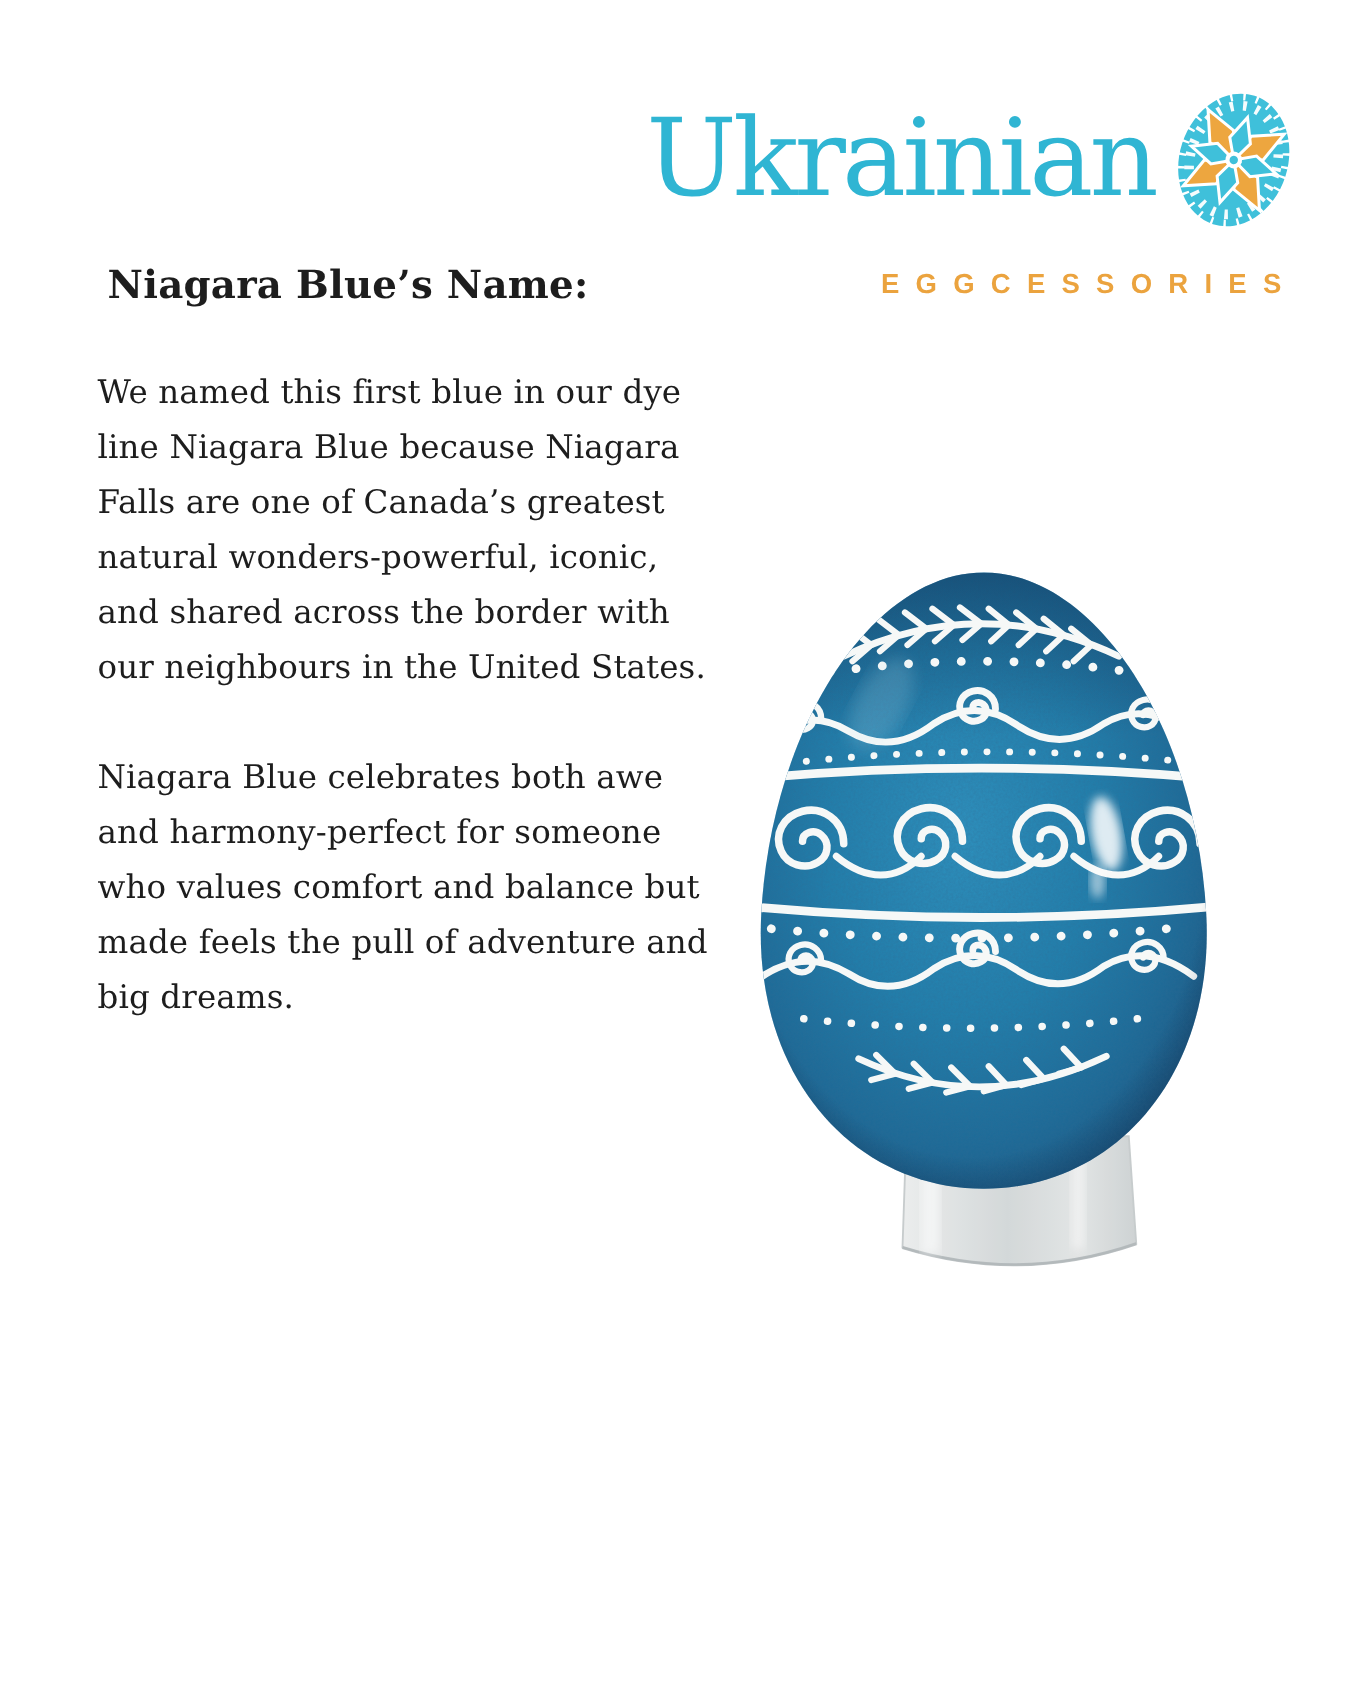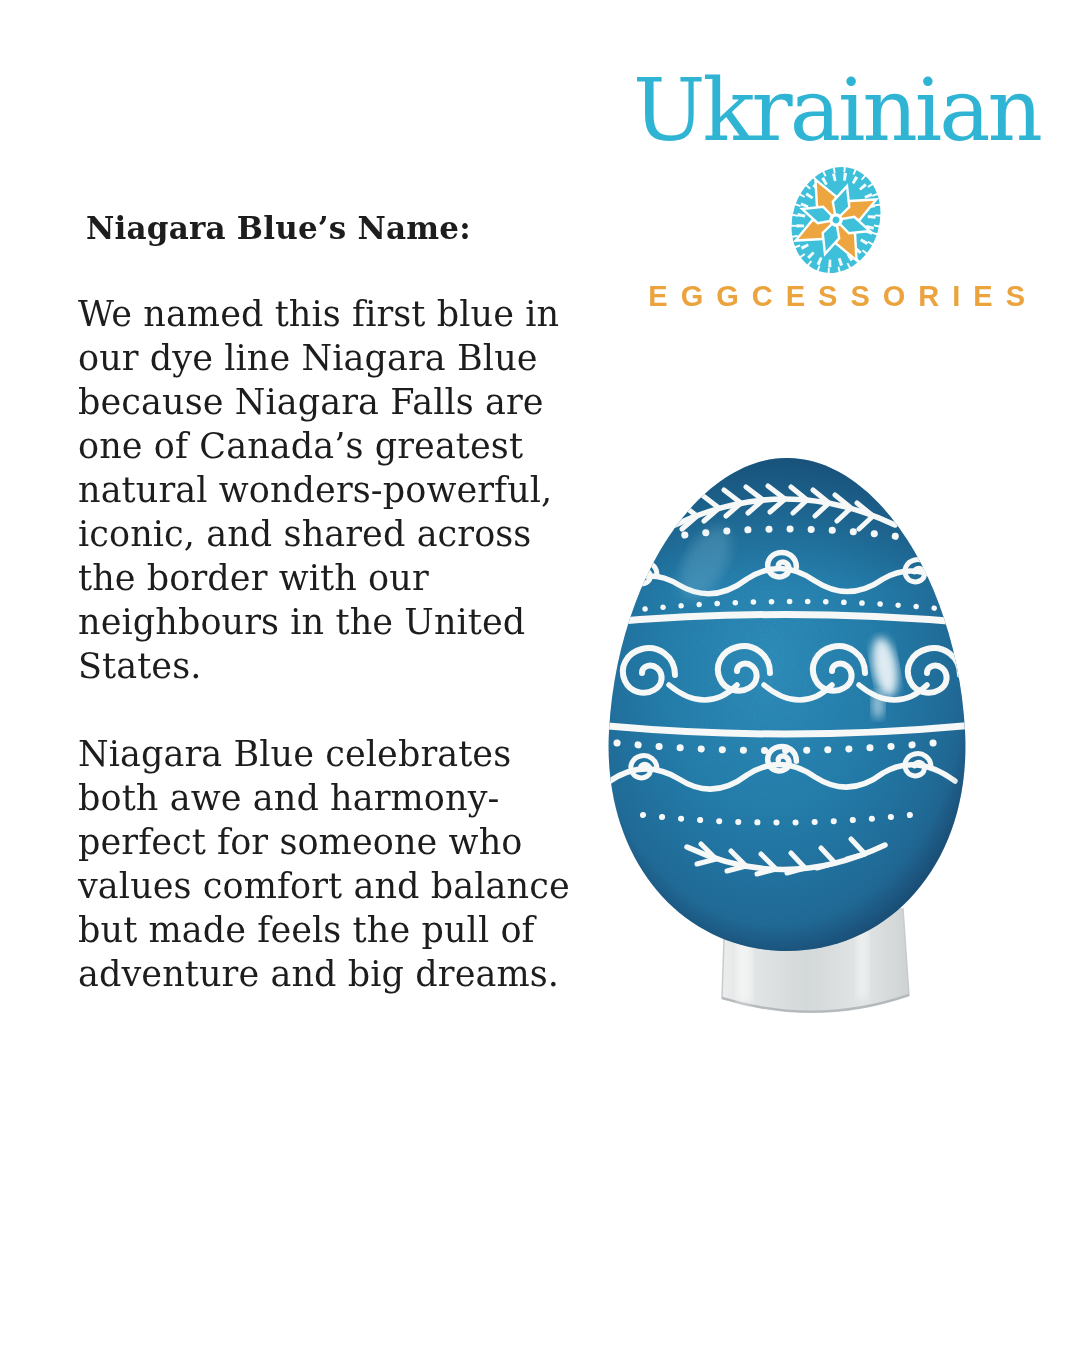--- a/index.html
+++ b/index.html
@@ -1,31 +1,31 @@
 <!DOCTYPE html>
 <html><head>
 <meta charset="utf-8">
 <style>
   html,body{margin:0;padding:0;}
   body{width:1080px;height:1350px;background:#ffffff;position:relative;
        font-family:"DejaVu Serif",serif;overflow:hidden;}
 
   
   .logo{position:absolute;top:70px;right:40px;text-align:right;}
-  .logo-row{display:flex;align-items:center;justify-content:flex-end;gap:10px;flex-direction:column;}
+  .logo-row{display:flex;align-items:center;justify-content:flex-end;gap:10px;}
   .logo-name{font-size:86px;line-height:.95;color:#2fb5d3;letter-spacing:-3px;
              font-family:"DejaVu Serif",serif;}
   .logo-egg{width:106px;height:116px;flex:0 0 auto;}
-  .logo-tagline{margin-top:2px;margin-right:2px;font-family:"Liberation Sans",sans-serif;
-                font-weight:bold;font-size:29px;letter-spacing:13px;color:#eba33e;}
+  .logo-tagline{margin-top:28px;margin-right:2px;font-family:"Liberation Sans",sans-serif;
+                font-weight:bold;font-size:22px;letter-spacing:13px;color:#eba33e;}
 
   
   .article{position:absolute;left:78px;top:210px;width:500px;color:#1d1d1d;}
   .article h1{font-size:31px;font-weight:bold;margin:0 0 46px 8px;letter-spacing:.2px;}
-  .article p{font-size:35px;line-height:44px;margin:0 0 44px 0;letter-spacing:.1px;}
+  .article p{font-size:26px;line-height:44px;margin:0 0 44px 0;letter-spacing:.1px;}
 
   
   .photo{position:absolute;left:585px;top:443px;width:400px;height:600px;}
   .photo svg{display:block;width:100%;height:100%;}
 </style>
 </head>
 <body>
 
 <div class="logo">
   <div class="logo-row">

